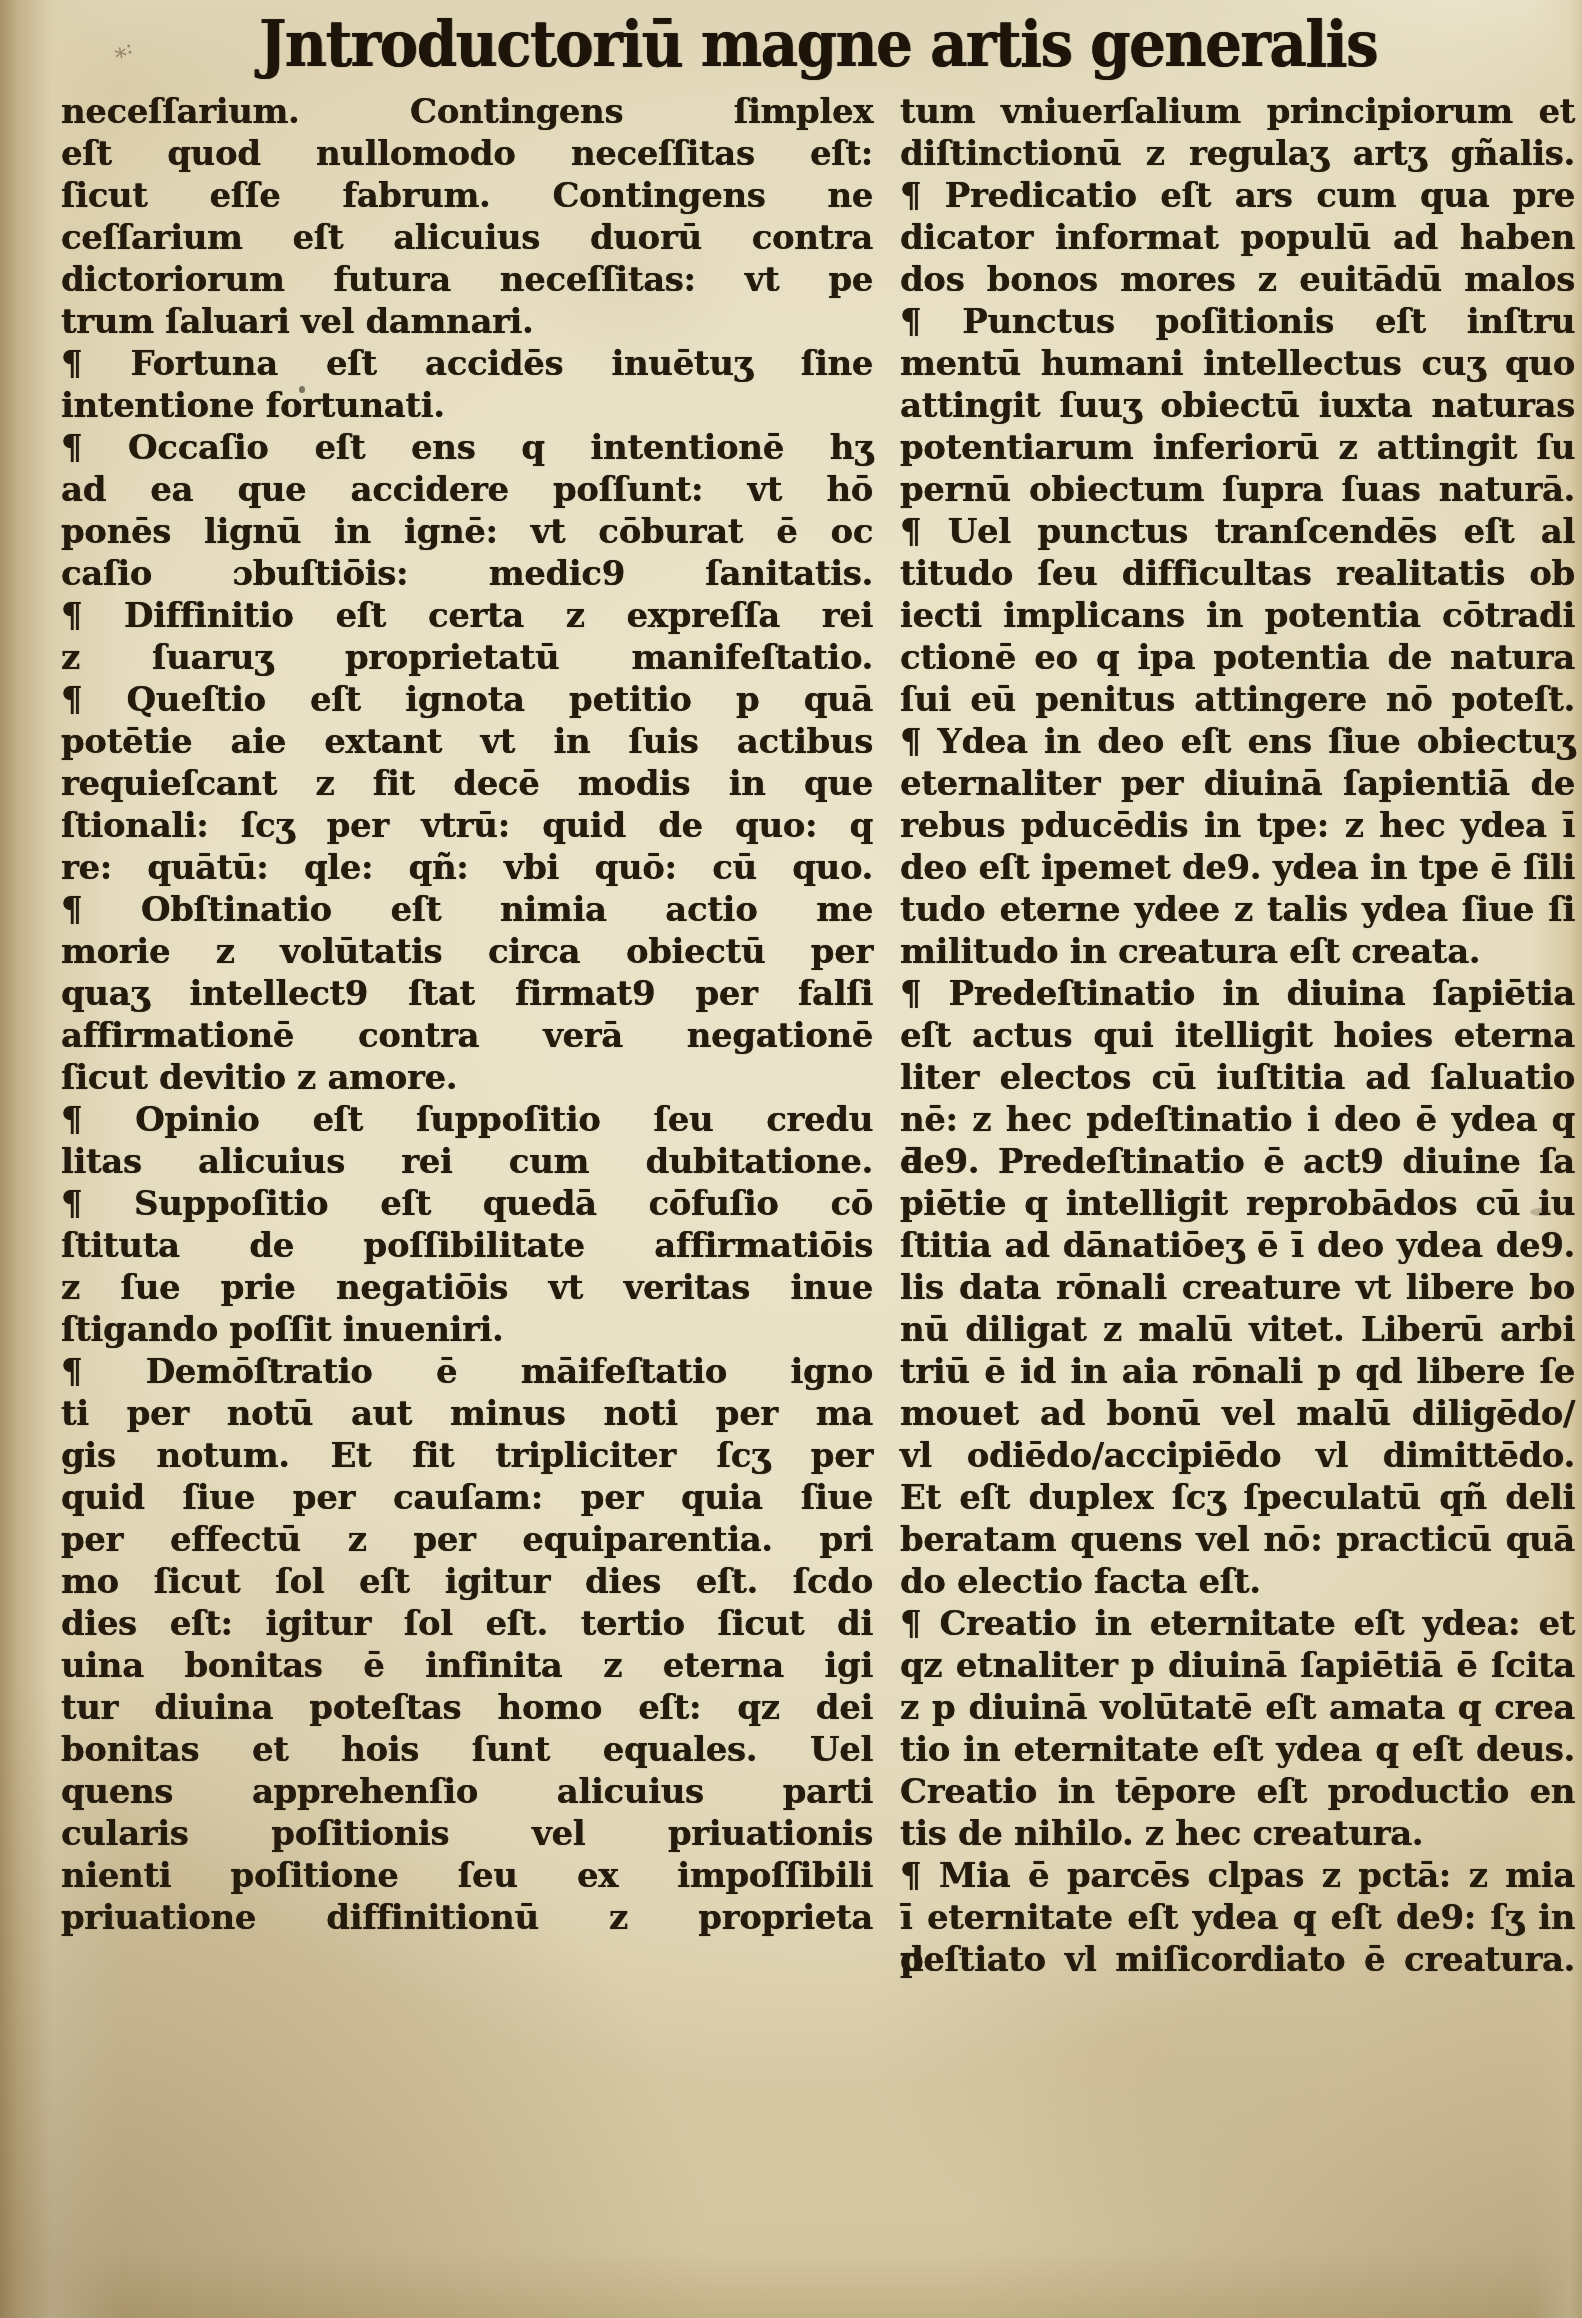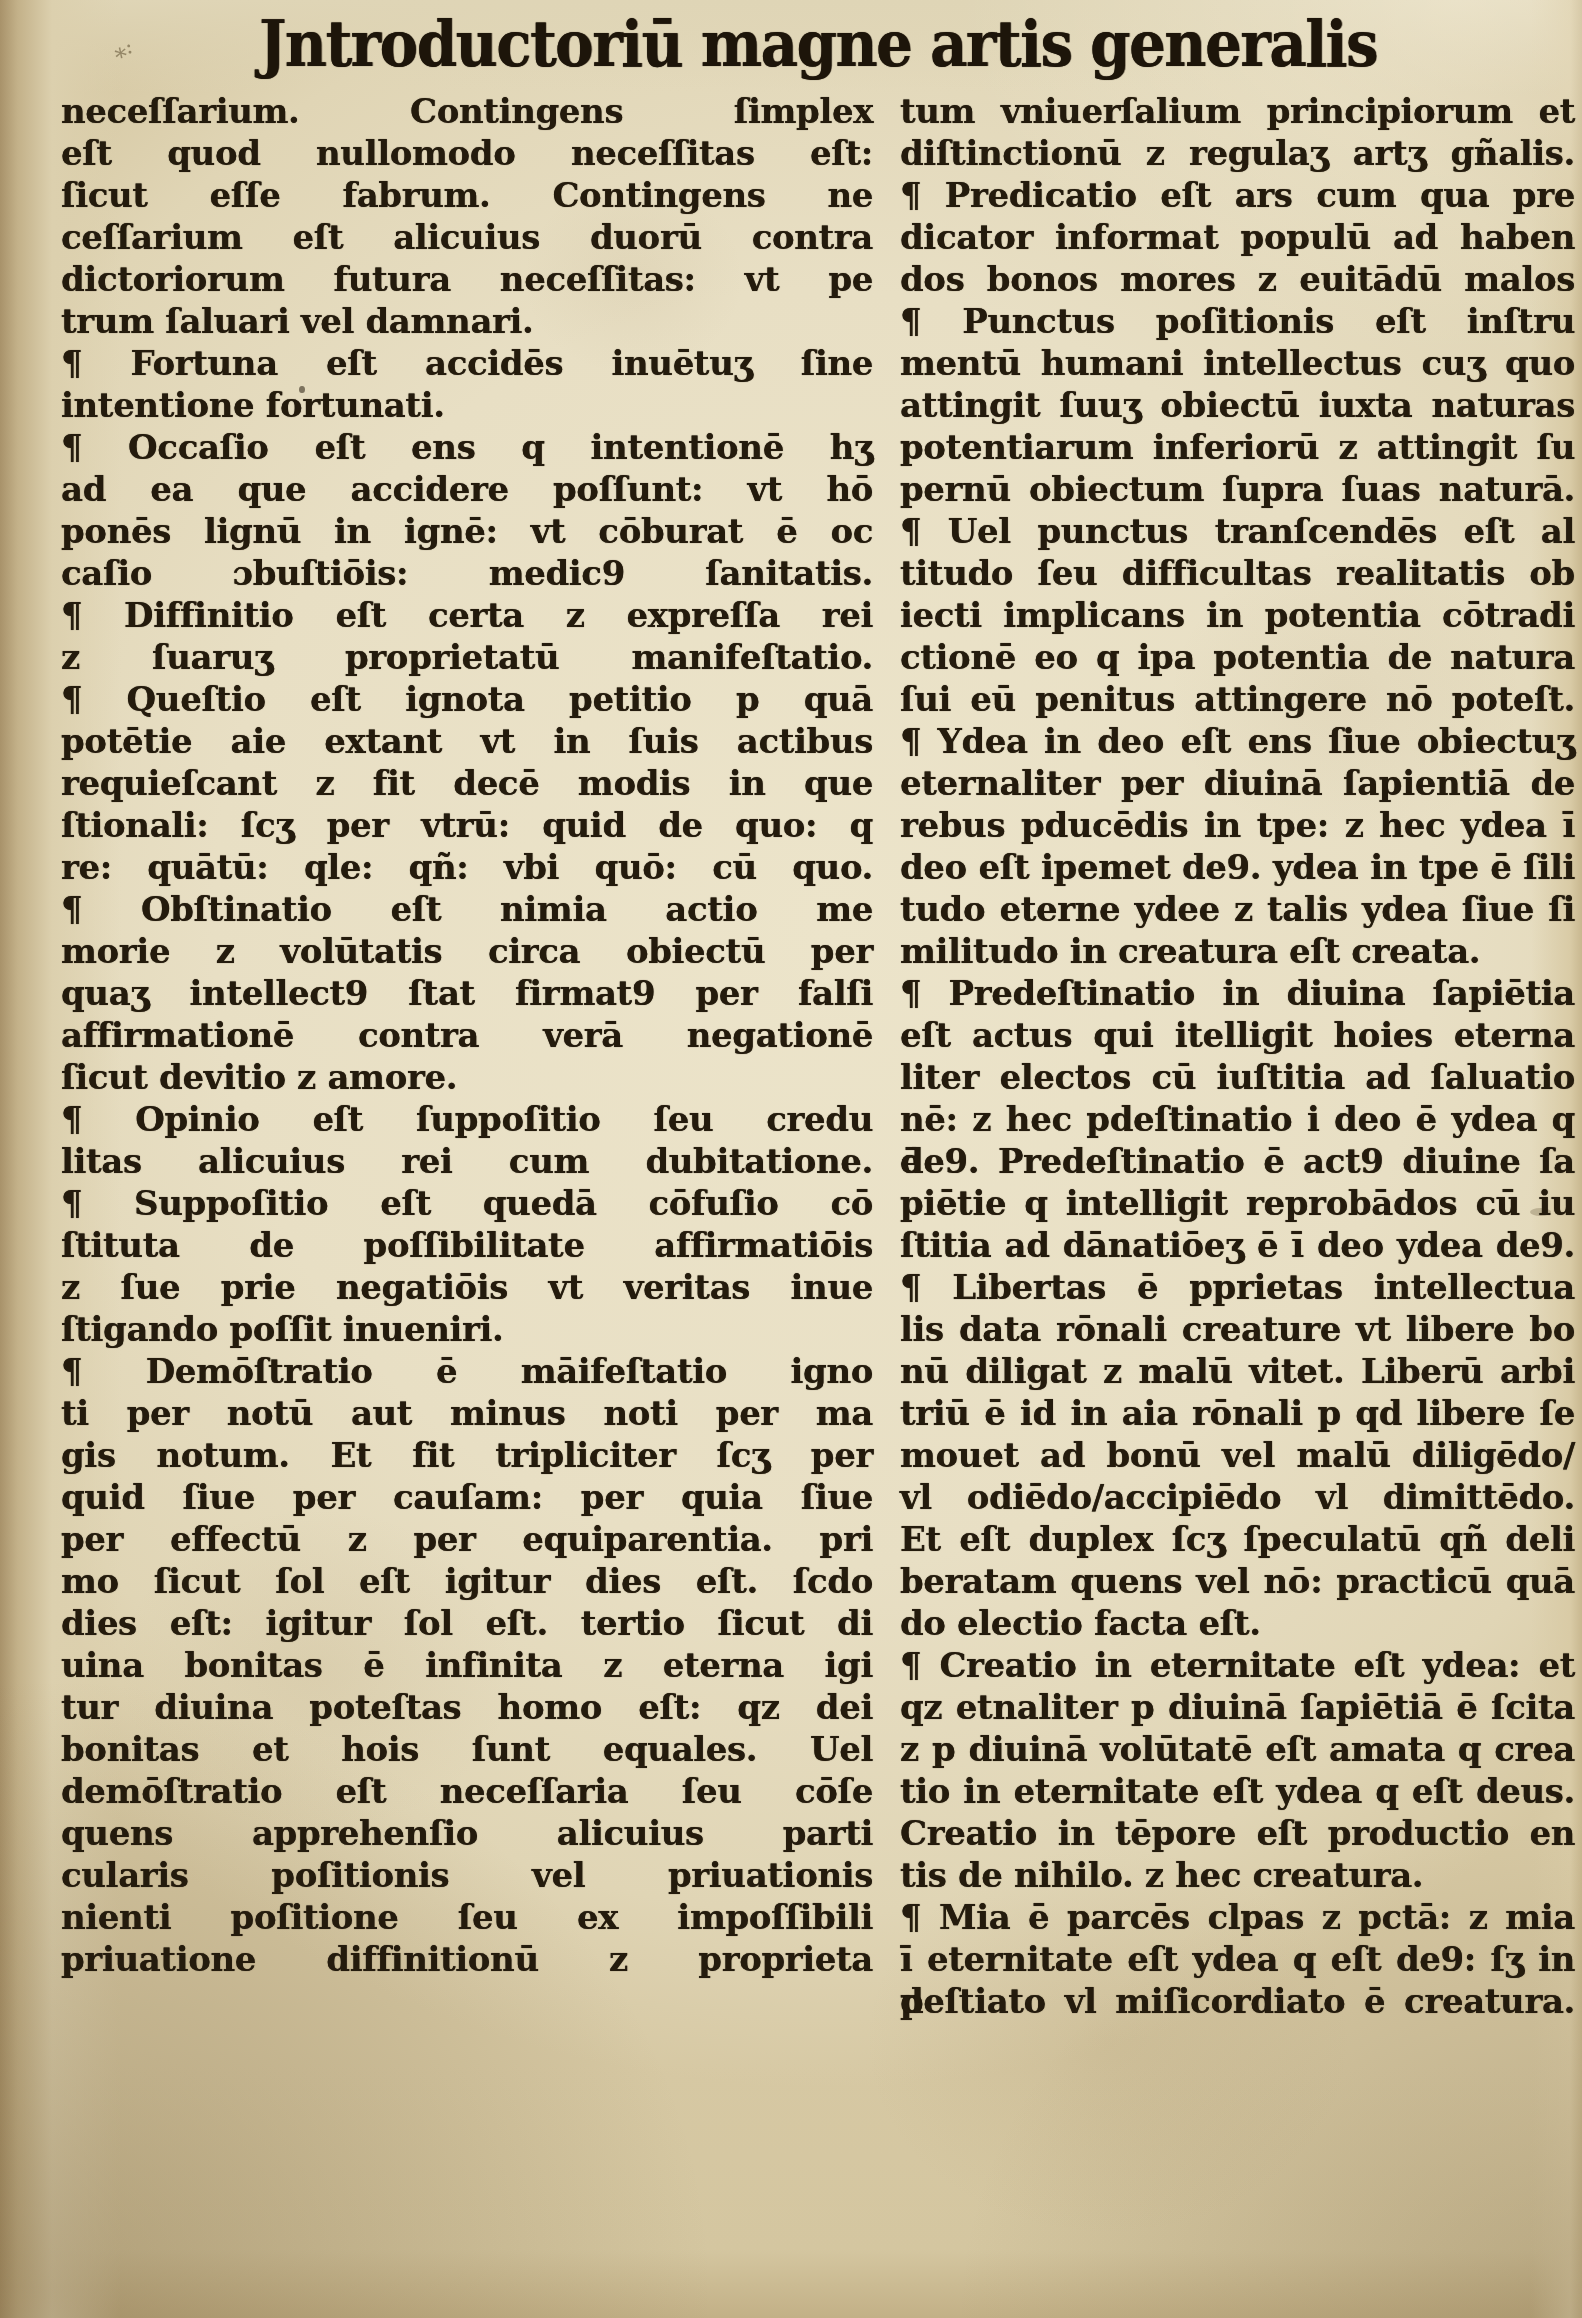--- a/index.html
+++ b/index.html
@@ -107,21 +107,20 @@
       <div class="line">¶ Demōſtratio ē māifeſtatio igno</div>
       <div class="line">ti per notū aut minus noti per ma</div>
       <div class="line">gis notum. Et fit tripliciter ſcʒ per</div>
       <div class="line">quid ſiue per cauſam: per quia ſiue</div>
       <div class="line">per effectū z per equiparentia. pri</div>
       <div class="line">mo ſicut ſol eſt igitur dies eſt. ſcdo</div>
       <div class="line">dies eſt: igitur ſol eſt. tertio ſicut di</div>
       <div class="line">uina bonitas ē infinita z eterna igi</div>
       <div class="line">tur diuina poteſtas homo eſt: qz dei</div>
       <div class="line">bonitas et hois ſunt equales. Uel</div>
-      <div class="line">demōſtratio eſt neceſſaria ſeu cōſe</div>
       <div class="line">quens apprehenſio alicuius parti</div>
       <div class="line">cularis poſitionis vel priuationis</div>
       <div class="line">nienti poſitione ſeu ex impoſſibili</div>
       <div class="line">priuatione diffinitionū z proprieta</div>
     </div>
   <div class="col col-right">
       <div class="line">tum vniuerſalium principiorum et</div>
       <div class="line">diſtinctionū z regulaʒ artʒ gñalis.</div>
       <div class="line">¶ Predicatio eſt ars cum qua pre</div>
       <div class="line">dicator informat populū ad haben</div>
@@ -142,21 +141,20 @@
       <div class="line">deo eſt ipemet de9. ydea in tpe ē ſili</div>
       <div class="line">tudo eterne ydee z talis ydea ſiue ſi</div>
       <div class="line short">militudo in creatura eſt creata.</div>
       <div class="line">¶ Predeſtinatio in diuina ſapiētia</div>
       <div class="line">eſt actus qui itelligit hoies eterna</div>
       <div class="line">liter electos cū iuſtitia ad ſaluatio</div>
       <div class="line">nē: z hec pdeſtinatio i deo ē ydea q ē</div>
       <div class="line">de9. Predeſtinatio ē act9 diuine ſa</div>
       <div class="line">piētie q intelligit reprobādos cū iu</div>
       <div class="line">ſtitia ad dānatiōeʒ ē ī deo ydea de9.</div>
-      <div class="line">¶ Libertas ē pprietas intellectua</div>
       <div class="line">lis data rōnali creature vt libere bo</div>
       <div class="line">nū diligat z malū vitet. Liberū arbi</div>
       <div class="line">triū ē id in aia rōnali p qd libere ſe</div>
       <div class="line">mouet ad bonū vel malū diligēdo/</div>
       <div class="line">vl odiēdo/accipiēdo vl dimittēdo.</div>
       <div class="line">Et eſt duplex ſcʒ ſpeculatū qñ deli</div>
       <div class="line">beratam quens vel nō: practicū quā</div>
       <div class="line short">do electio facta eſt.</div>
       <div class="line">¶ Creatio in eternitate eſt ydea: et</div>
       <div class="line">qz etnaliter p diuinā ſapiētiā ē ſcita</div>

